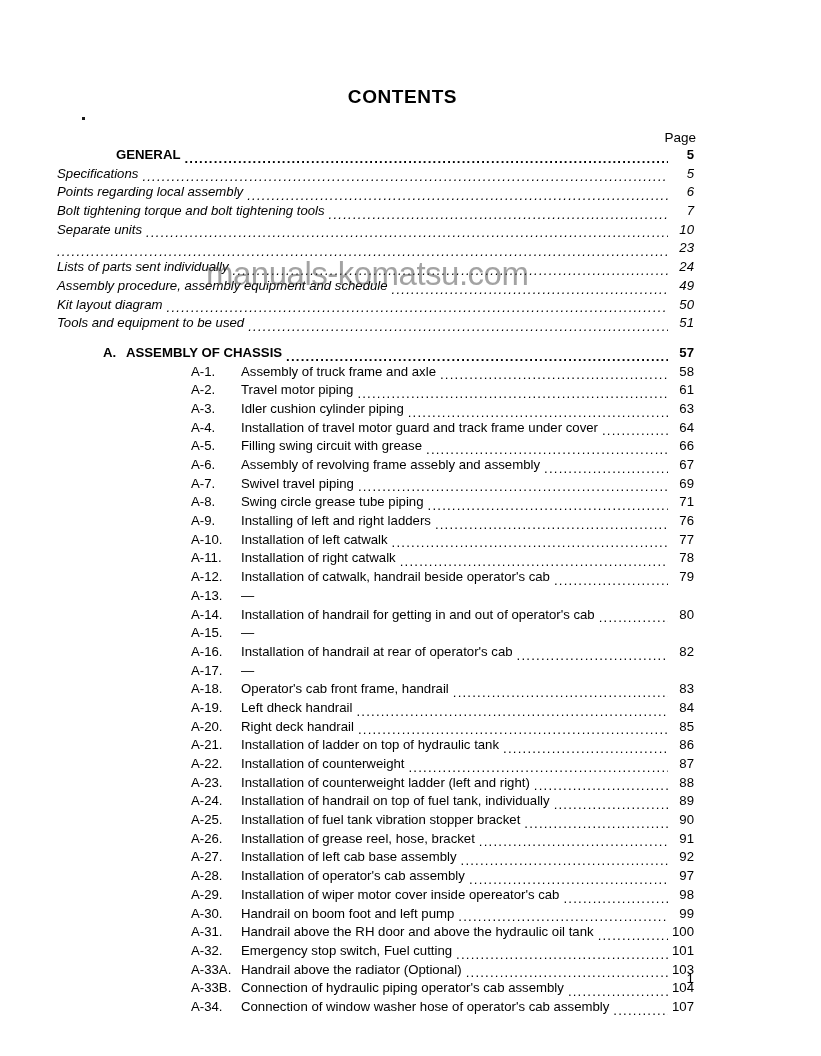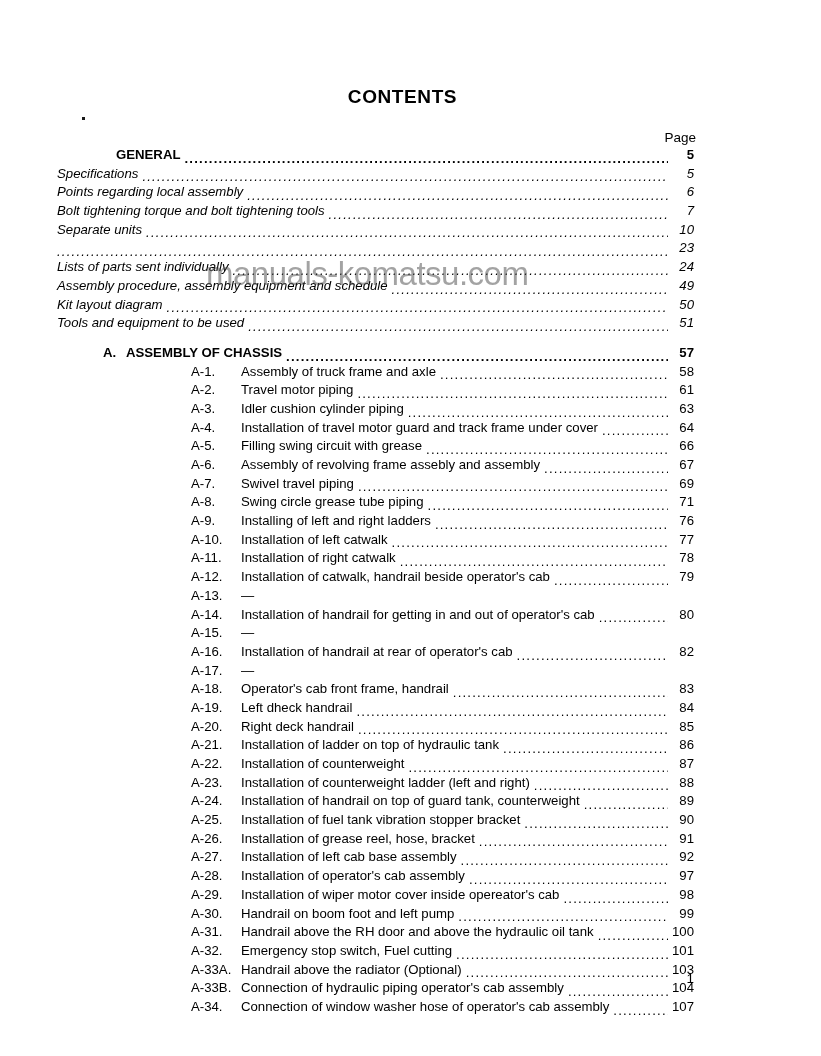--- a/index.html
+++ b/index.html
@@ -361,21 +361,21 @@
         <span class="pg">87</span>
       </div>
       <div class="toc-row level-item">
         <span class="item-num">A-23.</span>
         <span class="entry-title">Installation of counterweight ladder (left and right)</span>
         <span class="leader"></span>
         <span class="pg">88</span>
       </div>
       <div class="toc-row level-item">
         <span class="item-num">A-24.</span>
-        <span class="entry-title">Installation of handrail on top of guard tank, counterweight</span>
+        <span class="entry-title">Installation of handrail on top of fuel tank, individually</span>
         <span class="leader"></span>
         <span class="pg">89</span>
       </div>
       <div class="toc-row level-item">
         <span class="item-num">A-25.</span>
         <span class="entry-title">Installation of fuel tank vibration stopper bracket</span>
         <span class="leader"></span>
         <span class="pg">90</span>
       </div>
       <div class="toc-row level-item">

